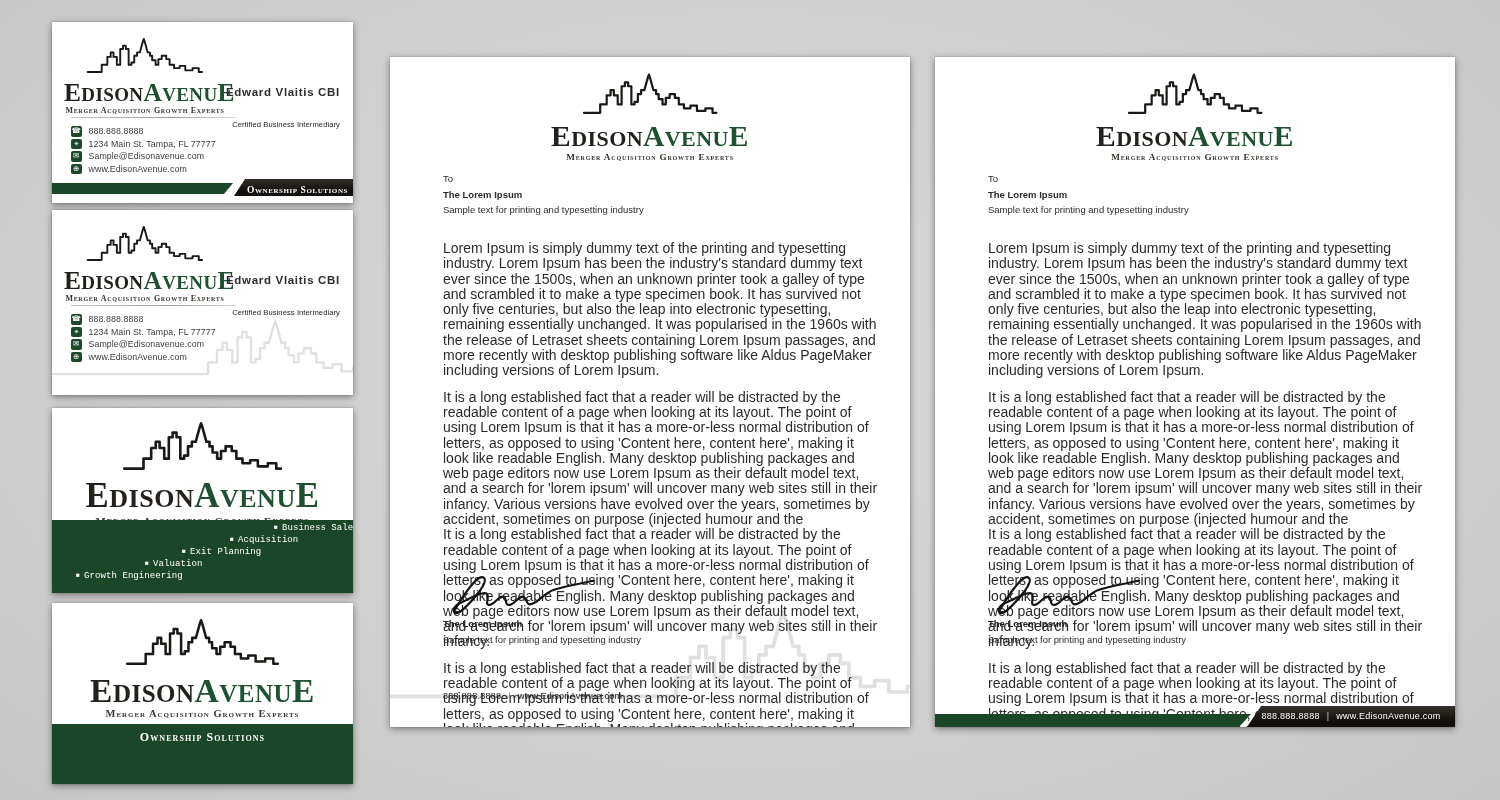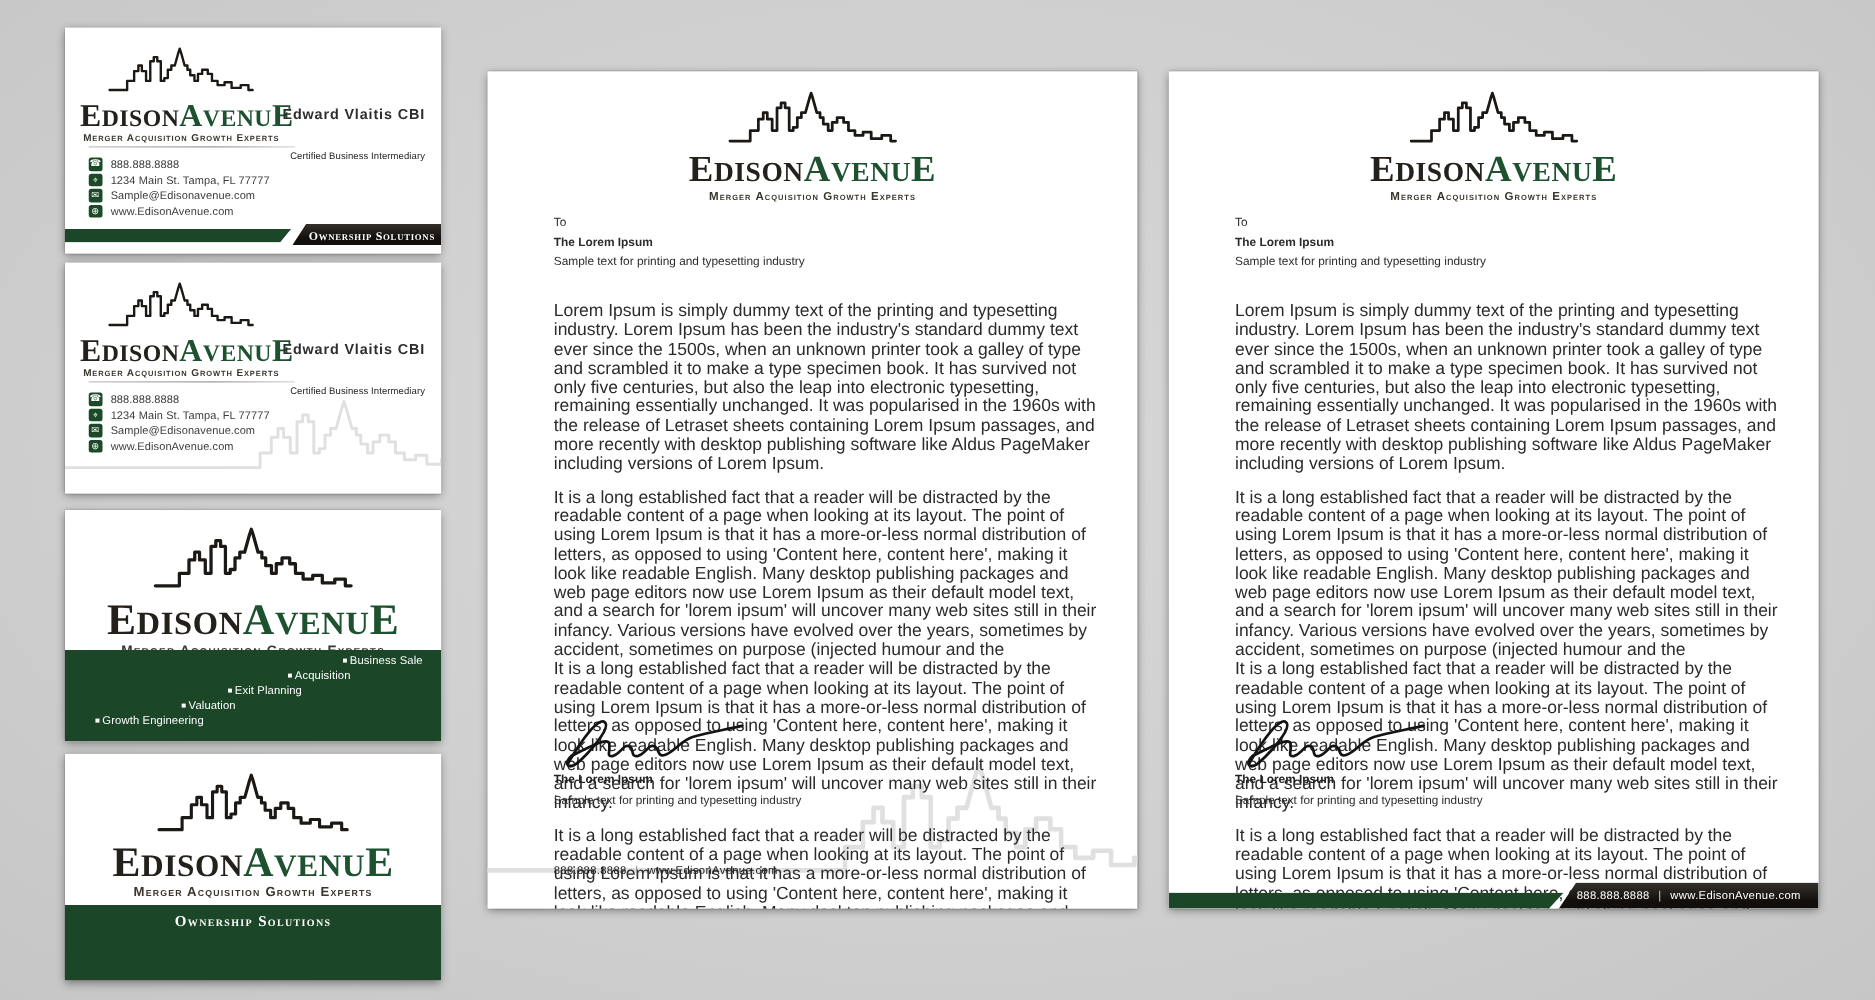--- a/index.html
+++ b/index.html
@@ -30,21 +30,21 @@
   .logo .skyline svg{display:block;margin:0 auto 1px auto;width:6.2em;height:auto;}
   .logo .word{
     display:block;font-family:"Liberation Serif", serif;font-weight:700;
     letter-spacing:.02em;white-space:nowrap;
   }
   .logo .word .lg{font-size:1.34em;}
   .logo .word .dk{color:#24211d;}
   .logo .word .gr{color:#1d5130;}
   .logo .tagline{
     display:block;margin-top:2px;
-    font-family:Liberation Sans, sans-serif;font-weight:700;
+    font-family:Liberation Serif, serif;font-weight:700;
     font-variant:small-caps;letter-spacing:.09em;
     font-size:.42em;color:#3a362f;white-space:nowrap;
   }
   .logo-left{position:absolute;left:12px;top:13px;width:162px;font-size:19px;}
   .logo-center{position:absolute;left:0;right:0;font-size:26px;}
   #card3 .logo-center{top:10px;}
   #card4 .logo-center{top:12px;font-size:25px;}
   .lh-logo{position:absolute;left:0;right:0;top:13px;font-size:22px;text-align:center;}
 
   
@@ -81,21 +81,21 @@
   .wm svg{position:absolute;overflow:visible;}
   .card-wm{left:0;right:0;bottom:5px;height:80px;}
   .card-wm svg{right:-18px;bottom:5px;width:188px;}
   .lh-wm{left:0;right:0;bottom:8px;height:114px;}
   .lh-wm svg{right:-26px;bottom:6px;width:300px;}
 
   
   .band{position:absolute;left:0;right:0;bottom:0;background:#1c4628;color:#fff;}
   #card3 .band{top:112px;}
   #card4 .band{top:121px;}
-  .svc{white-space:nowrap;font-size:9px;letter-spacing:.01em;}
+  .svc{white-space:nowrap;font-size:9px;letter-spacing:.01em;font-family:Liberation Mono, monospace;}
   .svc::before{content:"\25A0\00A0";font-size:.72em;position:relative;top:-1px;}
   .svc-abs{position:absolute;}
   .band-head{
     position:absolute;left:0;right:0;top:6px;text-align:center;
     font-family:"Liberation Serif", serif;font-variant:small-caps;font-weight:700;
     font-size:12px;letter-spacing:.09em;
   }
   .band-row{position:absolute;left:0;right:0;top:27px;text-align:center;}
   .band-row .svc{display:inline-block;margin:0 4.5px;font-size:8.4px;}
 

